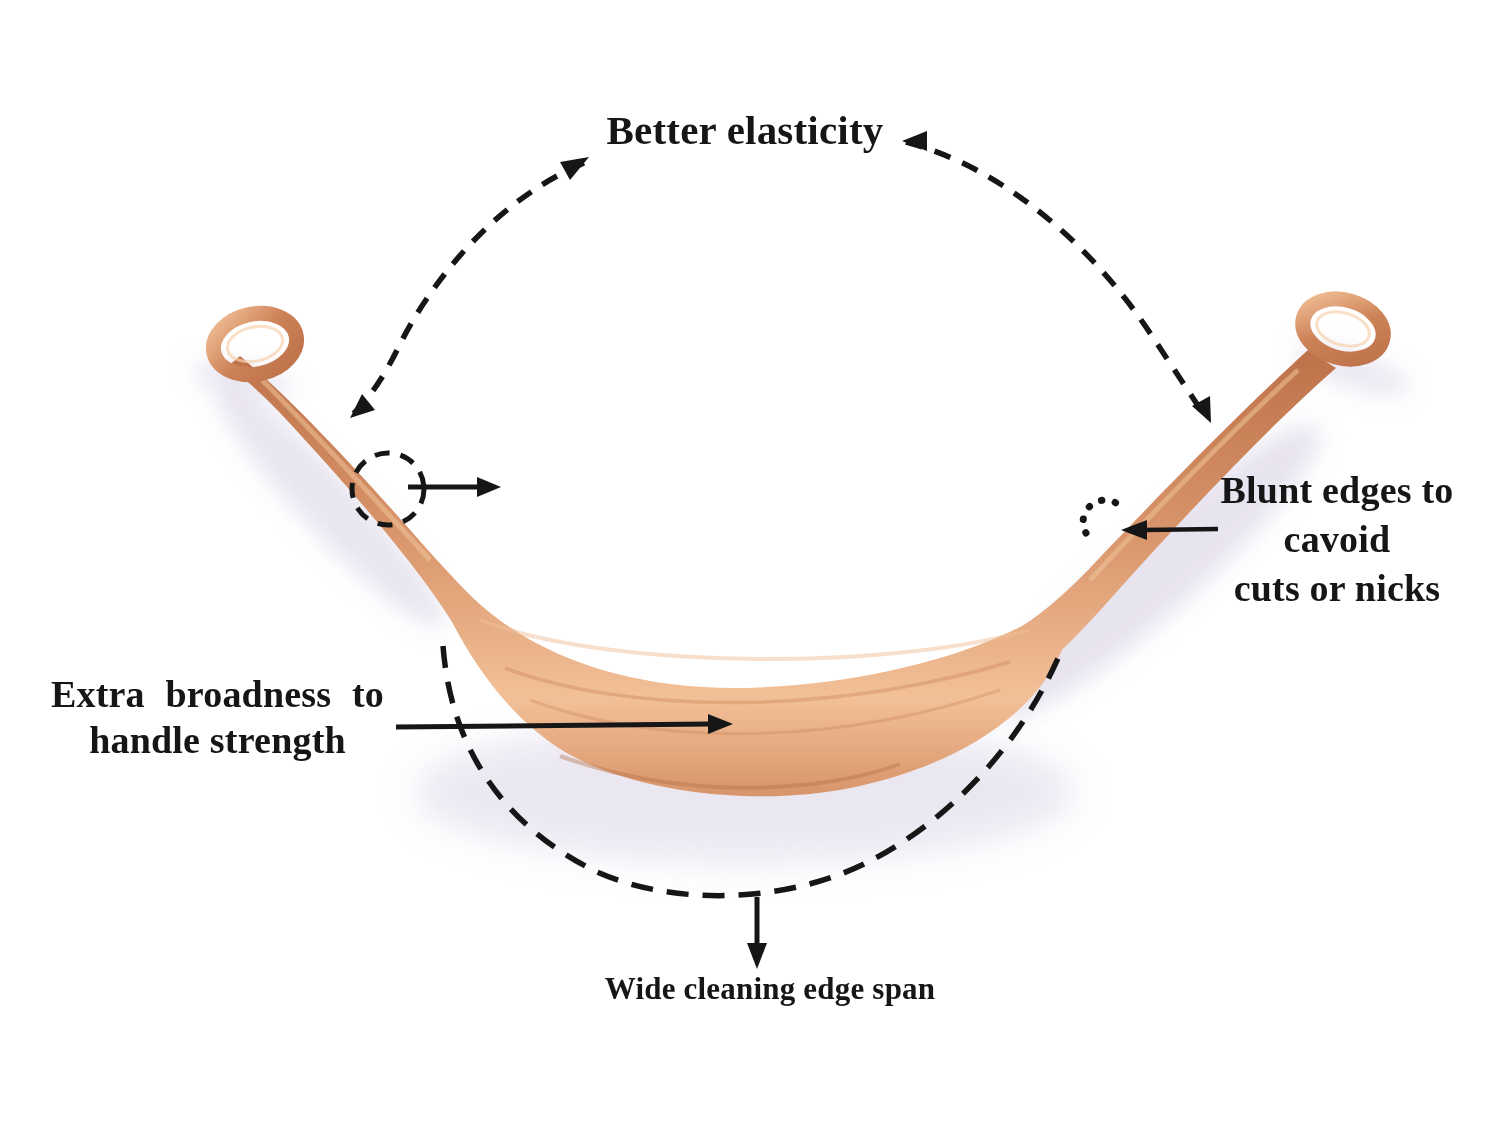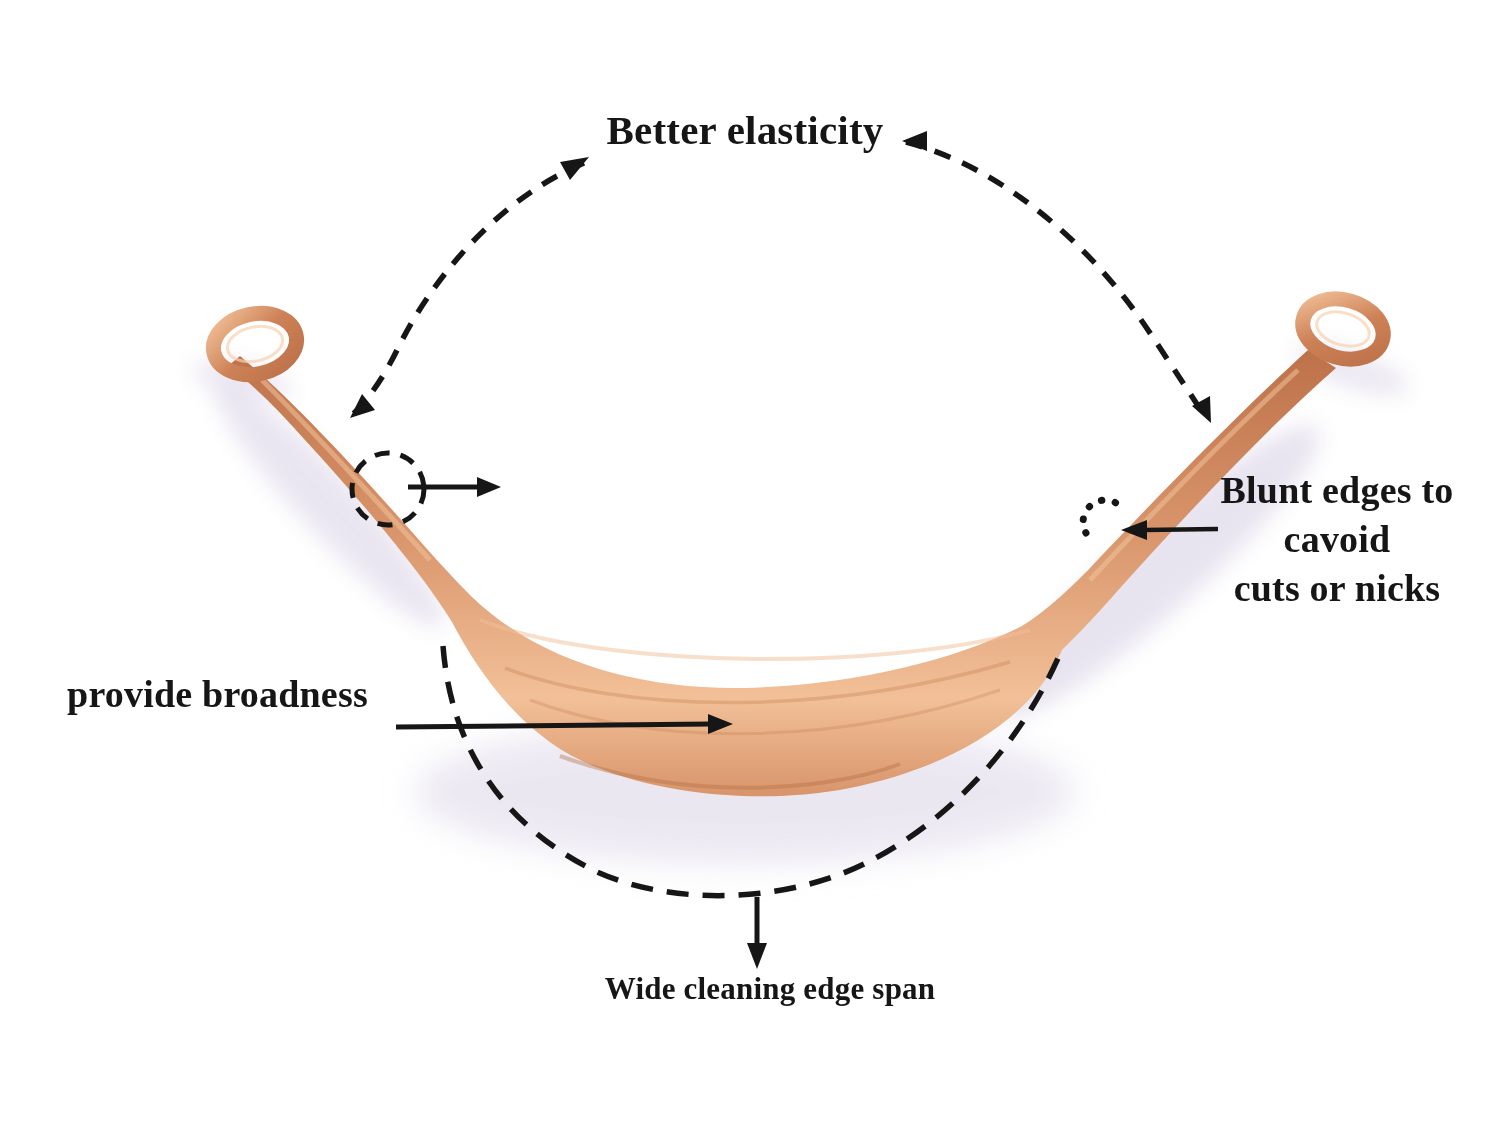--- a/index.html
+++ b/index.html
@@ -124,18 +124,19 @@
   <div class="label lbl-better">Better elasticity</div>
 
 
   <div class="label lbl-blunt">
     <span>Blunt edges to</span>
     <span>cavoid</span>
     <span>cuts or nicks</span>
   </div>
 
   <div class="label lbl-extra">
-    <span>provide broadness</span>
+    <span class="l0">Extra broadness to</span>
+    <span>handle strength</span>
   </div>
 
   <div class="label lbl-wide">Wide cleaning edge span</div>
 
 </div>
 
 </body></html>

